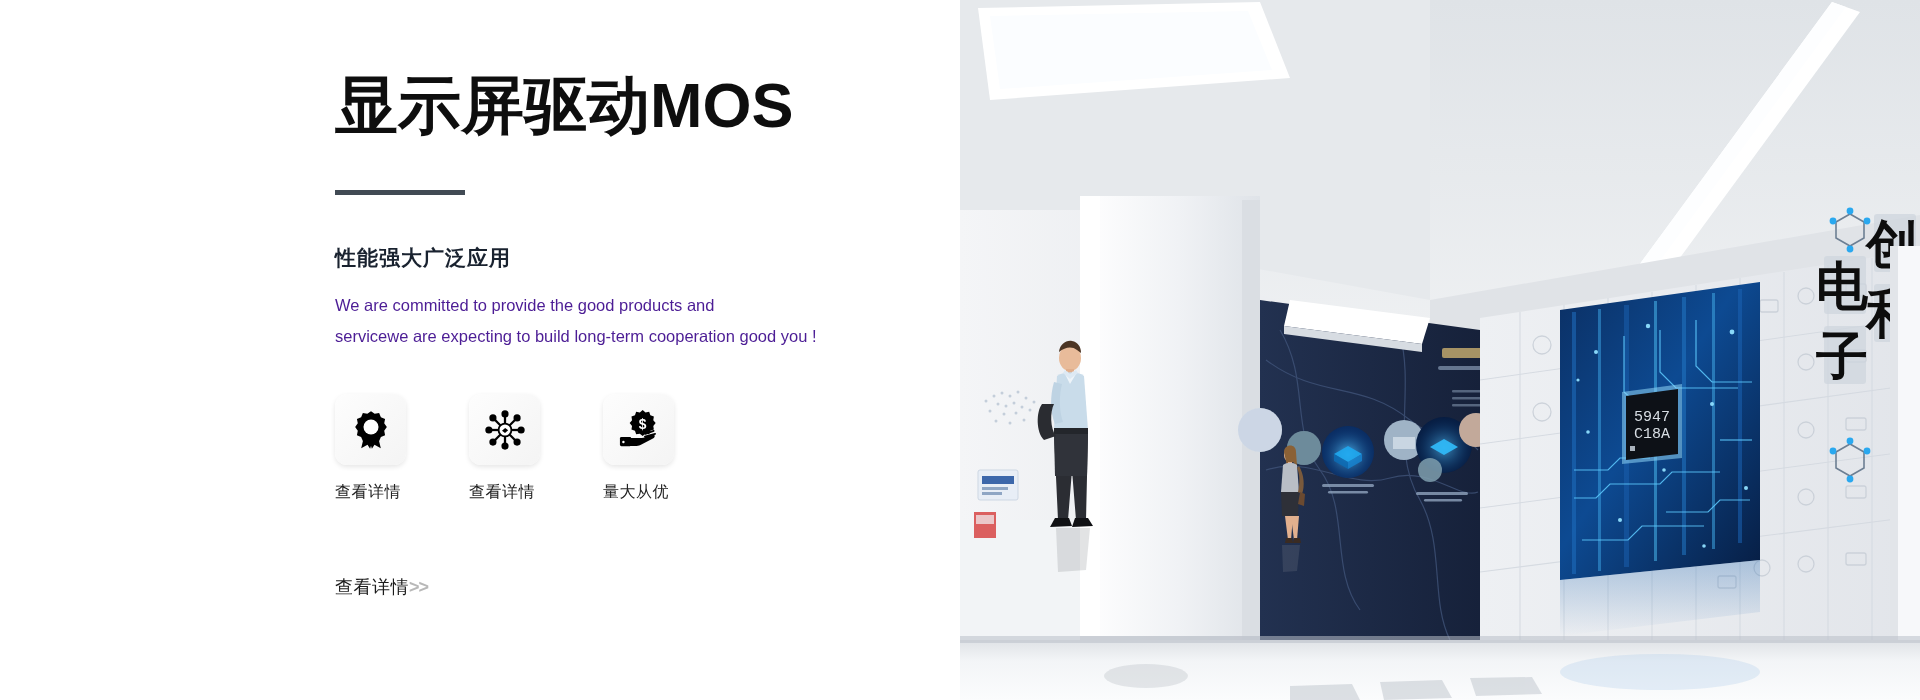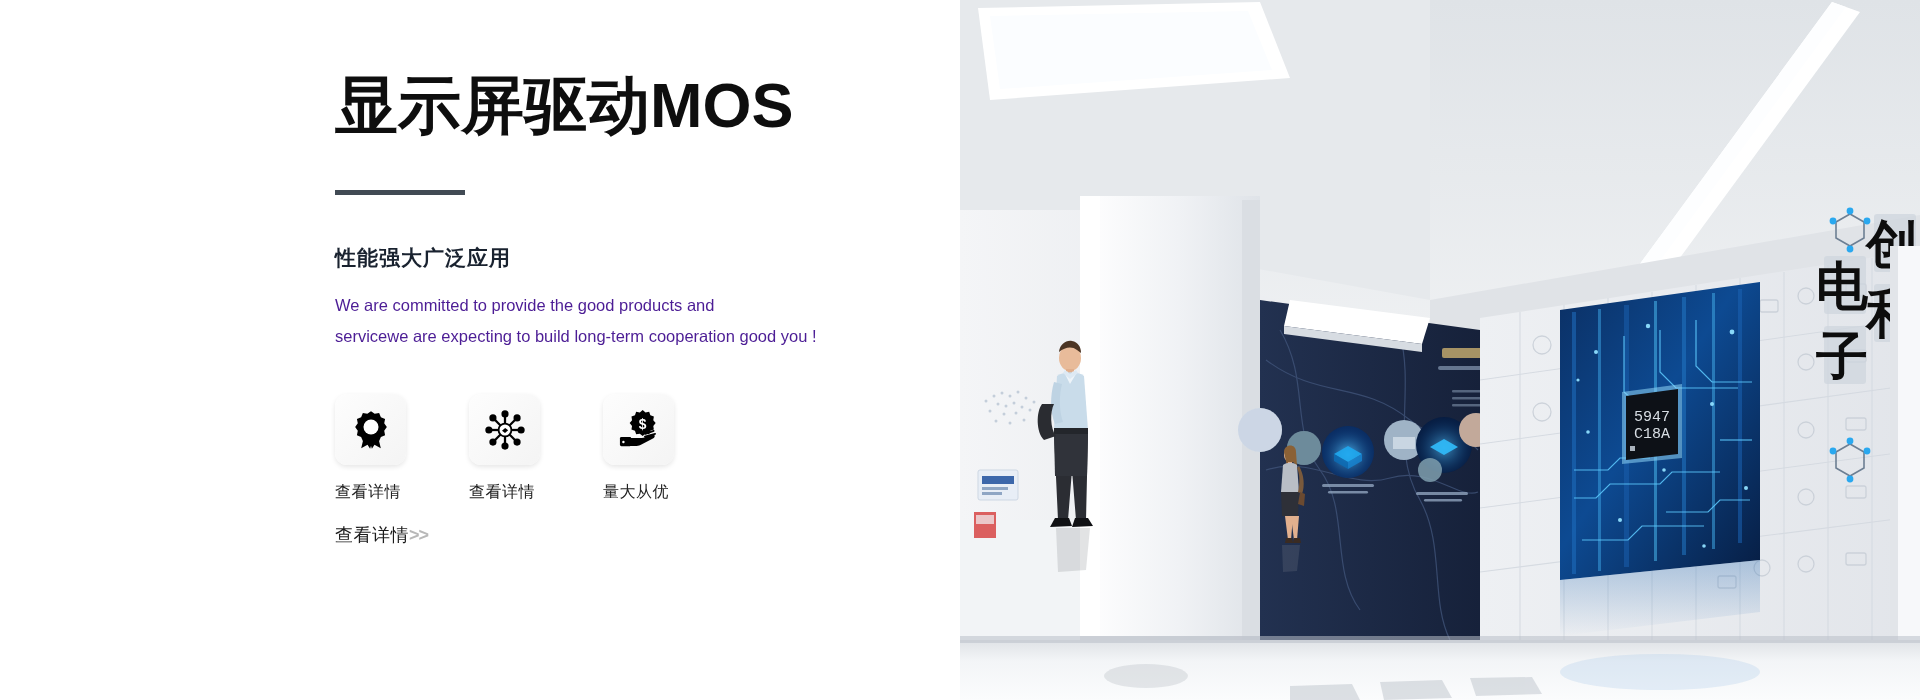--- a/index.html
+++ b/index.html
@@ -95,21 +95,21 @@
   .feature-label {
     margin-top:17px;
     font-size:16px;
     color:#222;
     white-space:nowrap;
     letter-spacing:.5px;
   }
 
   .more-link {
     display:inline-block;
-    margin-top:20px;
+    margin-top:72px;
     font-size:18px;
     color:#1b1b1b;
     text-decoration:none;
     letter-spacing:.5px;
   }
   .more-link .chev { color:#b8b8b8; font-weight:700; letter-spacing:-1px; }
 
   
   .photo {
     flex:1 1 auto;

